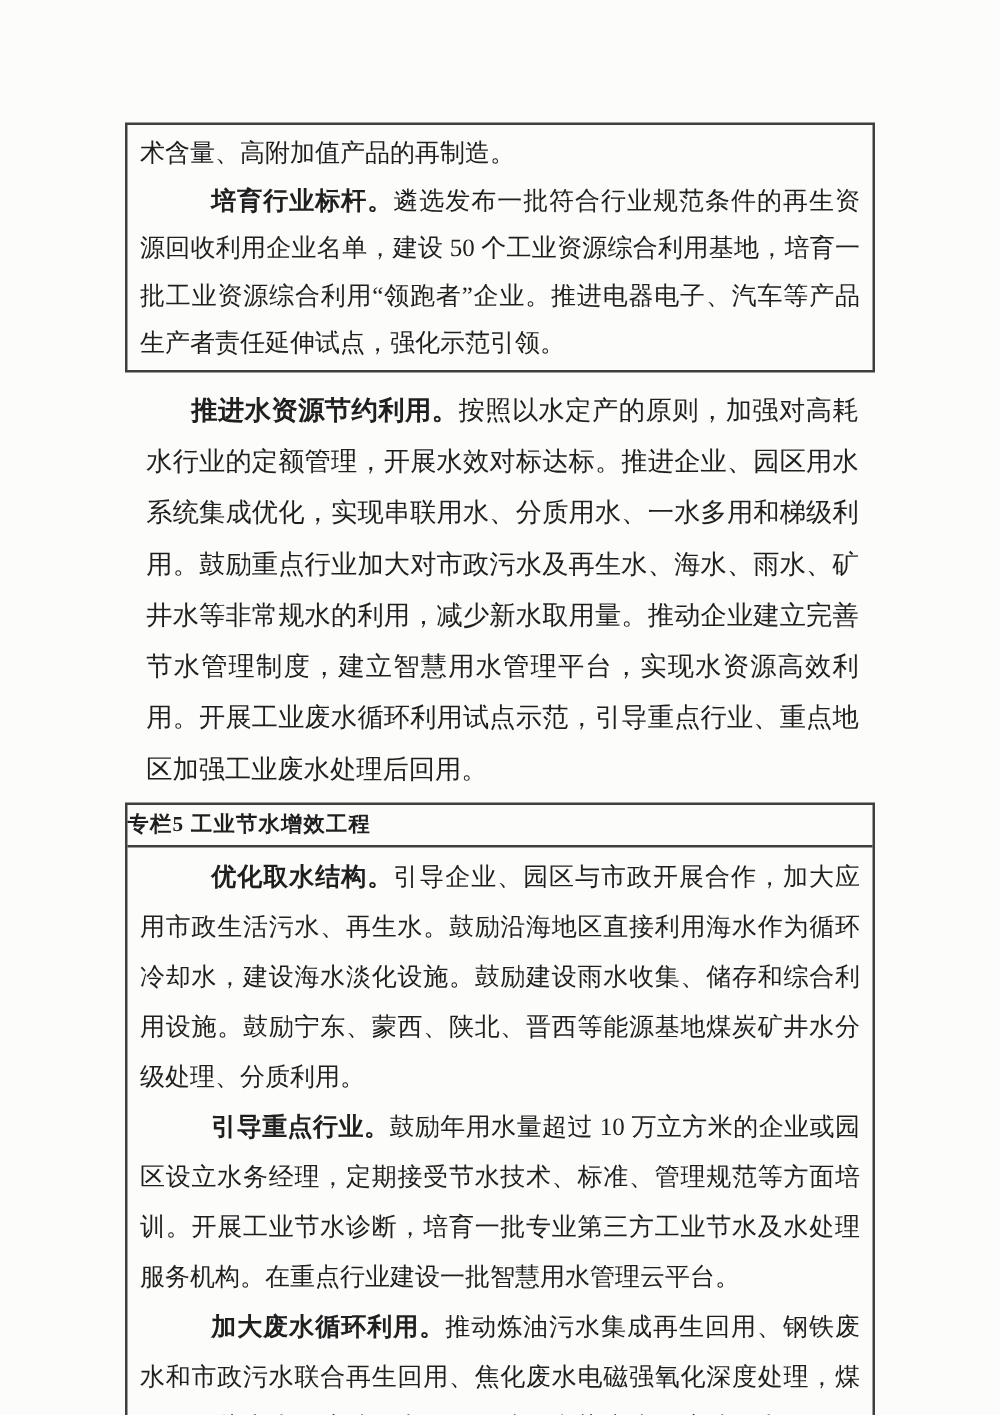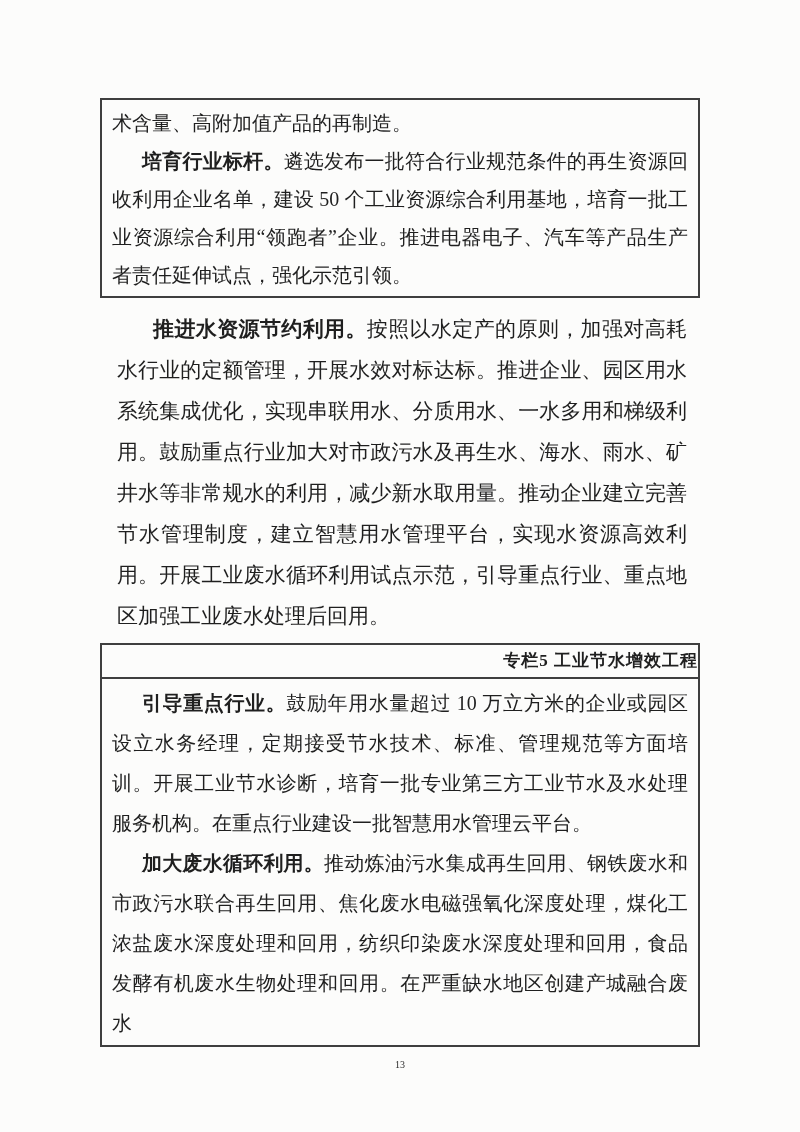--- a/index.html
+++ b/index.html
@@ -34,36 +34,37 @@
   }
   .box-body p {
     margin: 0;
   }
   .box-body p.indent {
     text-indent: 1.5em;
   }
   .box-lead {
     font-weight: bold;
     font-family: "Liberation Sans", "DejaVu Sans", sans-serif;
+    margin-left: 27px;
   }
   
   .main-para {
     margin: 10px 13px 6px 17px;
     font-size: 21px;
     line-height: 41px;
     text-align: justify;
     text-indent: 36px;
   }
   .main-lead {
     font-weight: bold;
     font-family: "Liberation Sans", "DejaVu Sans", sans-serif;
   }
   
   .box-title {
-    text-align: right;
+    text-align: left;
     font-weight: bold;
     font-size: 17px;
     letter-spacing: 1px;
     padding: 4px 0 5px 0;
     border-bottom: 2px solid #3f3f3f;
     font-family: "Liberation Serif", "DejaVu Serif", serif;
   }
   .box2 .box-body {
     line-height: 40px;
   }
@@ -85,20 +86,21 @@
       <p><span>术含量、高附加值产品的再制造。</span></p>
       <p class="indent"><span class="box-lead">培育行业标杆。</span><span>遴选发布一批符合行业规范条件的再生资源回收利用企业名单，建设 50 个工业资源综合利用基地，培育一批工业资源综合利用“领跑者”企业。推进电器电子、汽车等产品生产者责任延伸试点，强化示范引领。</span></p>
     </div>
   </div>
 
   <div class="main-para"><span class="main-lead">推进水资源节约利用。</span><span>按照以水定产的原则，加强对高耗水行业的定额管理，开展水效对标达标。推进企业、园区用水系统集成优化，实现串联用水、分质用水、一水多用和梯级利用。鼓励重点行业加大对市政污水及再生水、海水、雨水、矿井水等非常规水的利用，减少新水取用量。推动企业建立完善节水管理制度，建立智慧用水管理平台，实现水资源高效利用。开展工业废水循环利用试点示范，引导重点行业、重点地区加强工业废水处理后回用。</span></div>
 
   <div class="doc-box box2">
     <div class="box-title">专栏5 工业节水增效工程</div>
     <div class="box-body">
+      <p class="indent"><span class="box-lead">优化取水结构。</span><span>引导企业、园区与市政开展合作，加大应用市政生活污水、再生水。鼓励沿海地区直接利用海水作为循环冷却水，建设海水淡化设施。鼓励建设雨水收集、储存和综合利用设施。鼓励宁东、蒙西、陕北、晋西等能源基地煤炭矿井水分级处理、分质利用。</span></p>
       <p class="indent"><span class="box-lead">引导重点行业。</span><span>鼓励年用水量超过 10 万立方米的企业或园区设立水务经理，定期接受节水技术、标准、管理规范等方面培训。开展工业节水诊断，培育一批专业第三方工业节水及水处理服务机构。在重点行业建设一批智慧用水管理云平台。</span></p>
       <p class="indent"><span class="box-lead">加大废水循环利用。</span><span>推动炼油污水集成再生回用、钢铁废水和市政污水联合再生回用、焦化废水电磁强氧化深度处理，煤化工浓盐废水深度处理和回用，纺织印染废水深度处理和回用，食品发酵有机废水生物处理和回用。在严重缺水地区创建产城融合废水</span></p>
     </div>
   </div>
 
   <div class="page-number">13</div>
 
 </div>
 
 </body></html>

